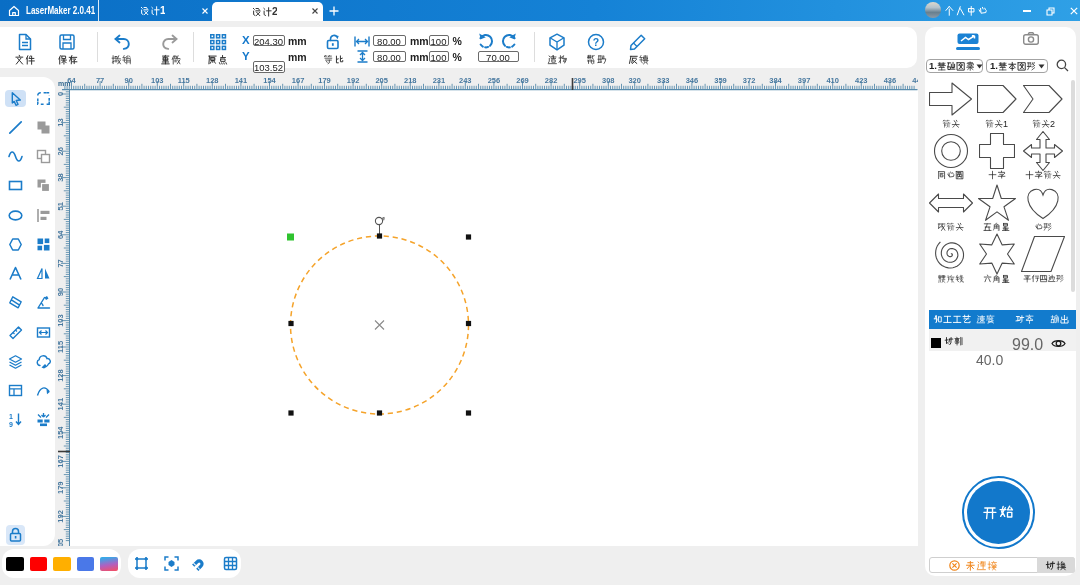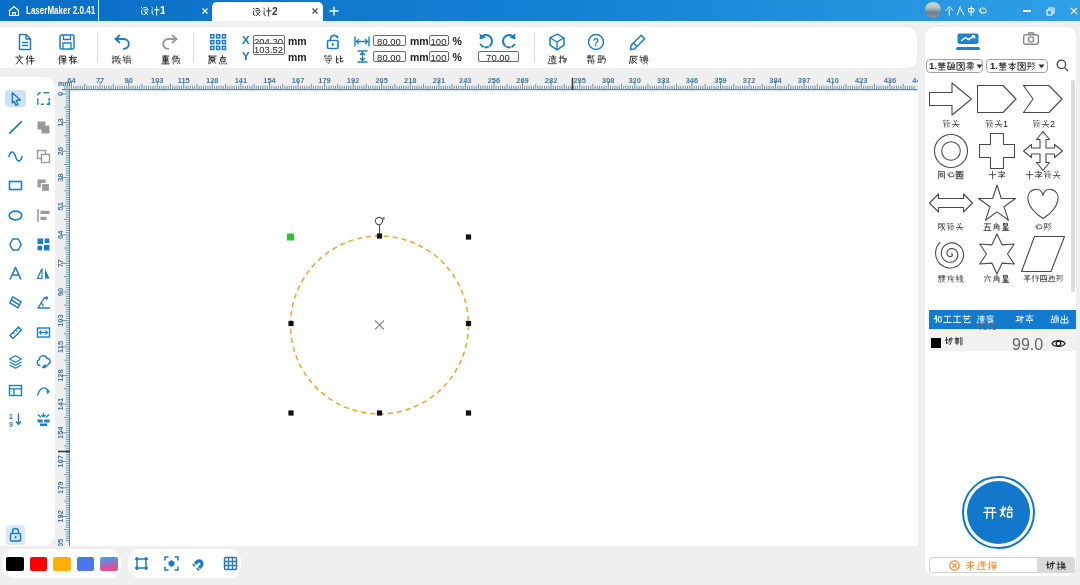--- a/index.html
+++ b/index.html
@@ -119,21 +119,21 @@
       </svg>
       <div style="position:absolute;left:207.0px;top:26.5px">
         <svg width="21.0" height="11.8" viewBox="0 0 21.0 11.8" style="display:block">
           <path transform="translate(0.0,0.63) scale(0.1050)" d="M16,14 L88,14 M24,14 L18,88 M36,28 L74,28 L74,56 L36,56 L36,28 M36,42 L74,42 M55,58 L55,74 M40,66 L30,84 M68,64 L80,82" fill="none" stroke="#333" stroke-width="9.5" stroke-linecap="round" stroke-linejoin="round"></path>
           <path transform="translate(10.5,0.63) scale(0.1050)" d="M48,8 L48,28 M30,28 L76,28 M30,42 L72,42 L72,64 L30,64 L30,42 M18,76 L24,90 M40,78 L44,90 M60,78 L64,90 M80,76 L86,90" fill="none" stroke="#333" stroke-width="9.5" stroke-linecap="round" stroke-linejoin="round"></path>
         </svg>
       </div>
       <div class="abs" style="left:242px;top:7px;font-size:11.5px;font-weight:bold;color:#1478cb">X</div>
       <div class="abs" style="left:242px;top:23px;font-size:11.5px;font-weight:bold;color:#1478cb">Y</div>
       <div class="abs" style="left:252.5px;top:7.5px;width:32px;height:11.5px;background:#fff;border:1px solid #6a6a6a;border-radius:2px;text-align:center;font-size:9.5px;color:#222;line-height:11px">204.30</div>
-      <div class="abs" style="left:252.5px;top:16px;width:32px;height:11.5px;background:#fff;border:1px solid #6a6a6a;border-radius:2px;text-align:center;font-size:9.5px;color:#222;line-height:11px">103.52</div>
+      <div class="abs" style="left:252.5px;top:34px;width:32px;height:11.5px;background:#fff;border:1px solid #6a6a6a;border-radius:2px;text-align:center;font-size:9.5px;color:#222;line-height:11px">103.52</div>
       <div class="abs" style="left:288px;top:8px;font-size:10.5px;font-weight:bold;color:#222">mm</div>
       <div class="abs" style="left:288px;top:24px;font-size:10.5px;font-weight:bold;color:#222">mm</div>
       <svg class="abs" style="left:325px;top:6px" width="17" height="17" viewBox="0 0 17 17">
         <rect x="2.5" y="7.5" width="10.5" height="8" rx="1.2" fill="none" stroke="#1b7cc9" stroke-width="1.6"></rect>
         <path d="M5.5,7.5 V6 A3.6,3.6 0 0 1 12.3,4.4 L12.8,3.4" fill="none" stroke="#1b7cc9" stroke-width="1.6" stroke-linecap="round"></path>
         <rect x="6.9" y="10.2" width="1.8" height="2.6" fill="#1b7cc9"></rect>
       </svg>
       <div style="position:absolute;left:322.5px;top:26.5px">
         <svg width="21.0" height="11.8" viewBox="0 0 21.0 11.8" style="display:block">
           <path transform="translate(0.0,0.63) scale(0.1050)" d="M22,8 L14,20 M17,14 L38,14 M60,8 L52,20 M56,14 L80,14 M18,34 L84,34 M24,52 L80,52 M60,52 L60,78 L48,86 M34,64 L40,74" fill="none" stroke="#333" stroke-width="7.6" stroke-linecap="round" stroke-linejoin="round"></path>
@@ -1157,21 +1157,21 @@
       </svg>
     </div>
     <div class="abs" style="left:929px;top:329px;width:147px;height:21.5px;background:#f1f1f1"></div>
     <div class="abs" style="left:930.5px;top:338px;width:10.5px;height:10px;background:#000"></div>
     <div style="position:absolute;left:943.5px;top:336.0px">
       <svg width="19.2" height="10.8" viewBox="0 0 19.2 10.8" style="display:block">
         <path transform="translate(0.0,0.58) scale(0.0960)" d="M26,10 L26,72 M12,38 L42,34 M26,56 L44,72 M54,26 L92,26 M74,10 L72,66 L60,84 M58,26 L52,58" fill="none" stroke="#222" stroke-width="9.5" stroke-linecap="round" stroke-linejoin="round"></path>
         <path transform="translate(9.6,0.58) scale(0.0960)" d="M32,6 L38,14 M14,20 L58,20 M22,32 L50,32 M22,32 L22,46 L50,46 L50,32 M14,56 L58,56 M36,20 L36,88 M20,70 L52,66 M74,8 L74,88 M88,12 L88,84" fill="none" stroke="#222" stroke-width="7.6" stroke-linecap="round" stroke-linejoin="round"></path>
       </svg>
     </div>
-    <div class="abs" style="left:976px;top:320px;width:22px;font-size:11px;color:#666;">40.0</div>
+    <div class="abs" style="left:976px;top:352px;width:22px;font-size:14px;color:#666;">40.0</div>
     <div class="abs" style="left:1012px;top:336px;width:22px;font-size:16px;color:#666;text-align:center">99.0</div>
     <svg class="abs" style="left:1051px;top:337.5px" width="15" height="11" viewBox="0 0 15 11">
       <path d="M1,5.5 C3.2,1.6 11.8,1.6 14,5.5 C11.8,9.4 3.2,9.4 1,5.5 Z" fill="none" stroke="#1a1a1a" stroke-width="1.25"></path>
       <circle cx="7.5" cy="5.5" r="2.3" fill="none" stroke="#1a1a1a" stroke-width="1.25"></circle>
     </svg>
     <div class="abs" style="left:962px;top:475.5px;width:73px;height:73px;border-radius:50%;border:2.6px solid #1278cb;background:#fff"></div>
     <div class="abs" style="left:967px;top:480.5px;width:63px;height:63px;border-radius:50%;background:#1278cb"></div>
     <div style="position:absolute;left:982.0px;top:504.0px">
       <svg width="33.0" height="17.4" viewBox="0 0 33.0 17.4" style="display:block">
         <path transform="translate(0.0,0.93) scale(0.1550)" d="M18,20 L84,20 M12,48 L90,48 M36,20 L30,88 M68,20 L68,88" fill="none" stroke="#fff" stroke-width="8.8" stroke-linecap="round" stroke-linejoin="round"></path>

